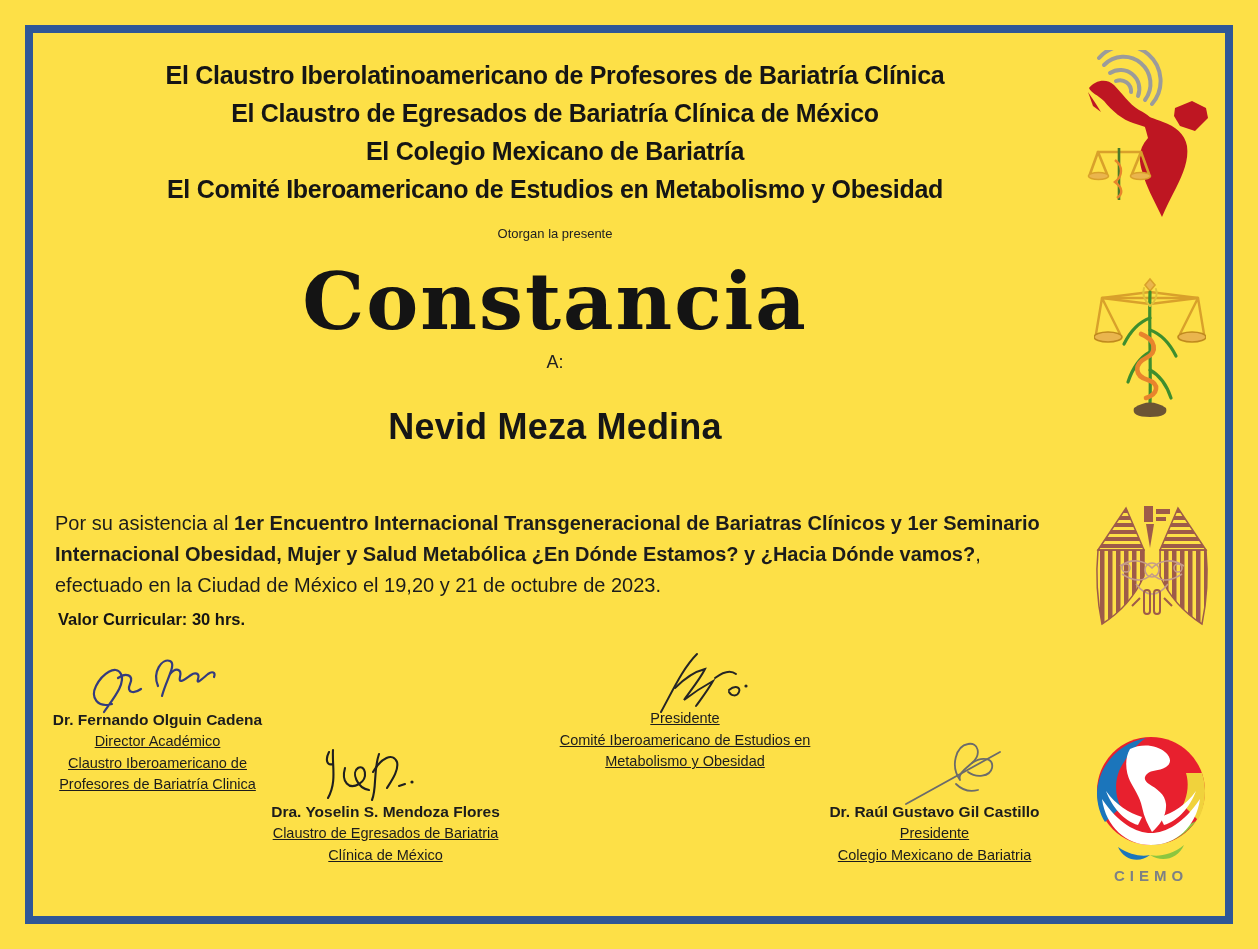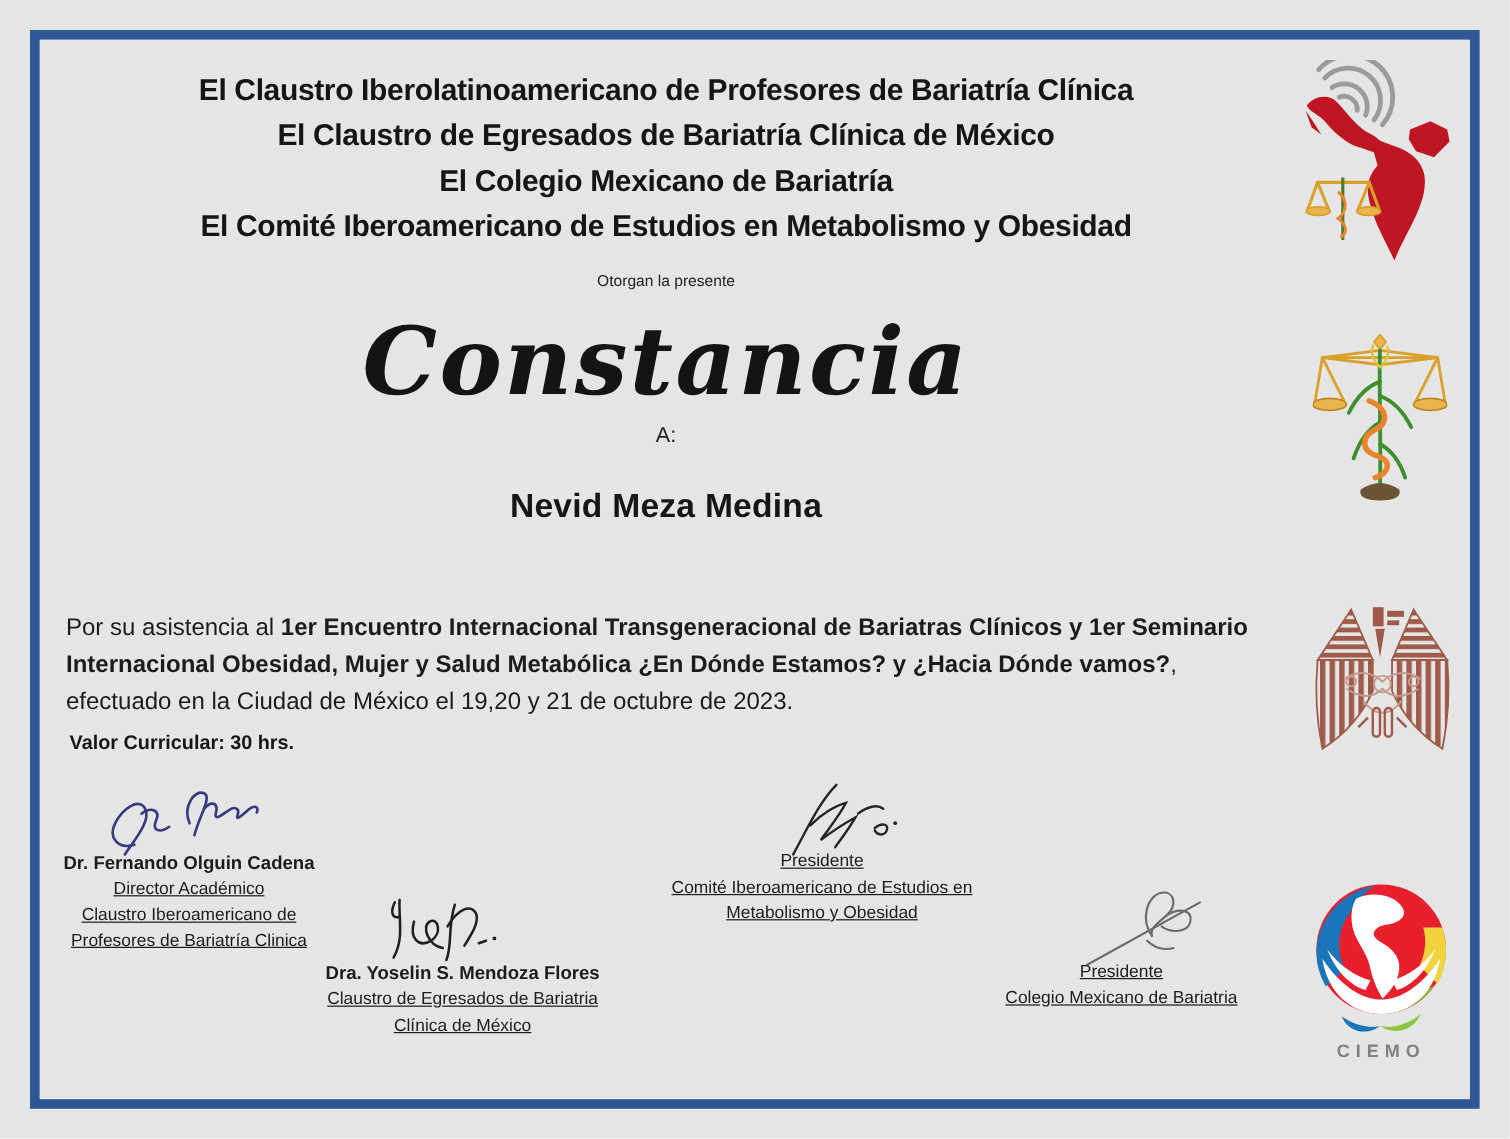--- a/index.html
+++ b/index.html
@@ -1,41 +1,41 @@
 <!DOCTYPE html>
 <html><head>
 <meta charset="utf-8">
 <style>
   * { margin:0; padding:0; box-sizing:border-box; }
   html,body { background:#ffffff; }
   body { font-family:"Liberation Sans", sans-serif; color:#1a1a1a; }
   .page {
-    position:relative; width:1258px; height:949px; background:#e5e5e5; overflow:hidden;
+    position:relative; width:1258px; height:949px; background:#fde047; overflow:hidden;
   }
   .border-frame {
     position:absolute; left:25px; top:25px; right:25px; bottom:25px;
     border:8px solid #2f5796; pointer-events:none;
   }
   .abs { position:absolute; }
 
   .header-block { left:40px; top:56px; width:1030px; text-align:center; }
   .header-line { font-weight:bold; font-size:25px; line-height:38px; color:#151515; letter-spacing:-0.3px; }
 
   .presentation { left:40px; top:226px; width:1030px; text-align:center; font-size:13px; color:#222; }
 
   .cert-title {
     left:40px; top:252px; width:1030px; text-align:center;
-    font-family:"DejaVu Serif", serif; font-style:italic; font-weight:bold;
+    font-family:"DejaVu Serif", serif; font-weight:bold;
     font-size:78px; line-height:100px; color:#141414; letter-spacing:2px;
   }
   .to-label { left:40px; top:352px; width:1030px; text-align:center; font-size:18px; color:#222; }
 
   .recipient {
     left:40px; top:406px; width:1030px; text-align:center;
-    font-size:28px; font-weight:bold; color:#161616; letter-spacing:0.2px;
+    font-size:36px; font-weight:bold; color:#161616; letter-spacing:0.2px;
   }
 
   .body-par { left:55px; top:508px; width:1008px; font-size:20px; line-height:31px; color:#1c1c1c; }
   .body-par b { font-weight:bold; }
 
   .curricular { left:58px; top:610px; font-size:16.5px; font-weight:bold; color:#151515; }
 
   .sig-block { text-align:center; color:#1c1c1c; }
   .sig-name { font-weight:bold; font-size:15.5px; line-height:23px; }
   .sig-line { font-size:14.5px; line-height:21.5px;text-decoration:underline; }
@@ -121,20 +121,21 @@
 
   <svg class="sig-ink" style="left:900px; top:732px;" width="110" height="78" viewBox="0 0 110 78">
     <g fill="none" stroke="#6b6b6b" stroke-width="1.8" stroke-linecap="round">
       <path d="M6,72 L100,20"></path>
       <path d="M60,48 C50,34 56,14 68,12 C78,10 82,22 72,31 C64,38 58,42 60,48"></path>
       <path d="M72,31 C82,24 94,26 92,36 C90,45 76,46 68,40"></path>
       <path d="M56,52 C62,58 70,60 78,58"></path>
     </g>
   </svg>
   <div class="abs sig-block" style="left:782px; top:800px; width:305px;">
+    <div class="sig-name">Dr. Raúl Gustavo Gil Castillo</div>
     <div class="sig-line">Presidente</div>
     <div class="sig-line">Colegio Mexicano de Bariatria</div>
   </div>
 
   <svg class="logo" style="left:1083px; top:50px;" width="135" height="175" viewBox="0 0 135 175">
     <g fill="none" stroke="#9b9b9b" stroke-width="4" stroke-linecap="round">
       <path d="M33,31 A11 11 0 0 1 48 42"></path>
       <path d="M27,23 A19 19 0 0 1 55 46"></path>
       <path d="M21,15 A27 27 0 0 1 62 50"></path>
       <path d="M16,8 A35 35 0 0 1 69 54"></path>

